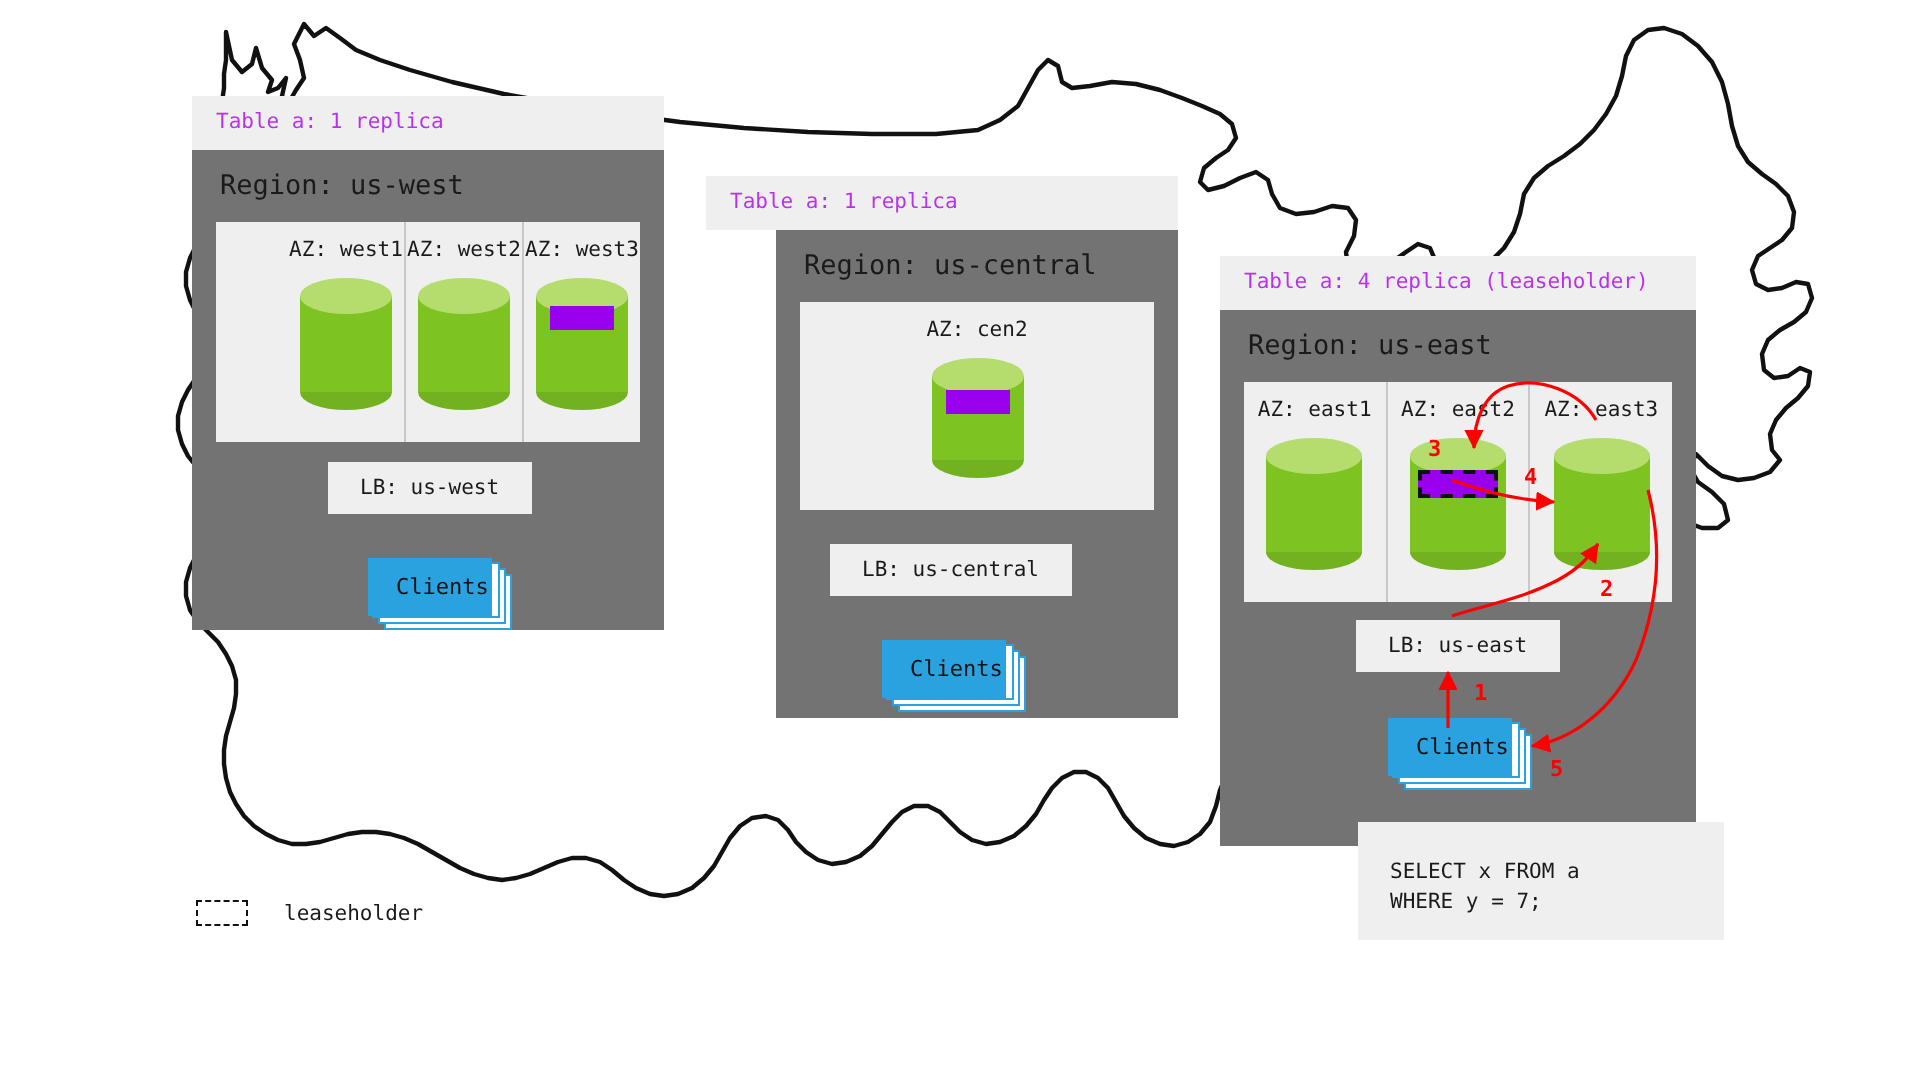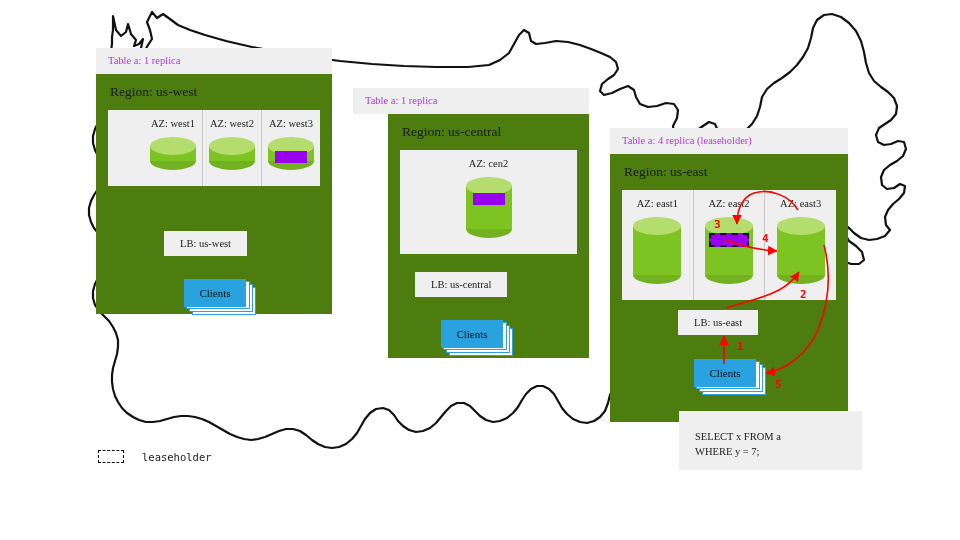--- a/index.html
+++ b/index.html
@@ -7,31 +7,31 @@
     width:960px;height:540px;position:relative;overflow:hidden;
     background:#ffffff;
     font-family:"DejaVu Sans Mono","Liberation Mono",monospace;
   }
   #stage{position:absolute;inset:0;width:960px;height:540px;}
 
   
   #usmap{position:absolute;left:0;top:0;width:960px;height:540px;pointer-events:none;}
 
   
-  .region-panel{position:absolute;font-family:Liberation Serif, serif;}
+  .region-panel{position:absolute;}
   .panel-titlebar{
     background:#efefef;
     padding:7px 12px 8px 12px;
     font-size:10.5px;
     color:#b833e8;
     letter-spacing:0px;
     white-space:nowrap;
   }
   .panel-body{
-    background:#4d7c0f;
+    background:#737373;
     padding:0 12px 14px 12px;
   }
   .region-label{
     font-size:13.5px;
     color:#1a1a1a;
     padding:10px 0 10px 2px;
     white-space:nowrap;
   }
   .az-row{
     background:#efefef;
@@ -163,21 +163,21 @@
          L89,208 L91,201 L94,195 L98,189 L101,183 L103,176 L103,169 L101,162
          L98,156 L95,150 L93,143 L93,136 L95,129 L98,123 L102,118 L106,113
          L109,107 L111,100 L111,93 L109,86 L107,79 L106,72 L107,65 L109,58
          L111,51 L112,44 L112,37 L113,30 L113,16 Z"></path>
   </svg>
 
   <div class="region-panel" style="left:96px;top:48px;width:236px;">
     <div class="panel-titlebar">Table a: 1 replica</div>
     <div class="panel-body" style="height:226px;">
       <div class="region-label">Region: us-west</div>
-      <div class="az-row" style="height:76px;padding-left:36px;">
+      <div class="az-row" style="height:110px;padding-left:36px;">
         <div class="az-cell">
           <div class="az-label">AZ: west1</div>
           <div class="cyl" style="width:46px;height:66px;">
             <div class="bot"></div>
             <div class="body"></div>
             <div class="top"></div>
           </div>
         </div>
         <div class="az-cell">
           <div class="az-label">AZ: west2</div>

